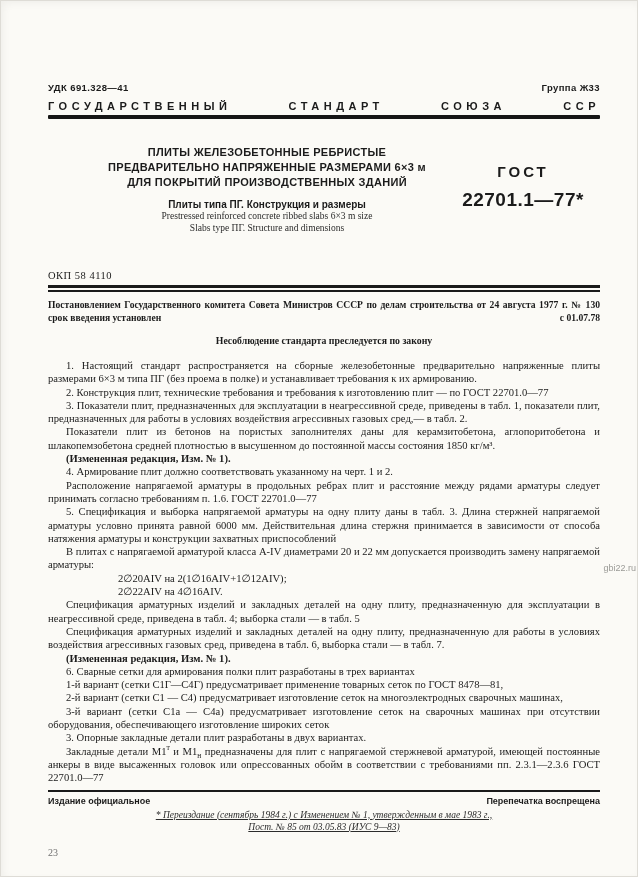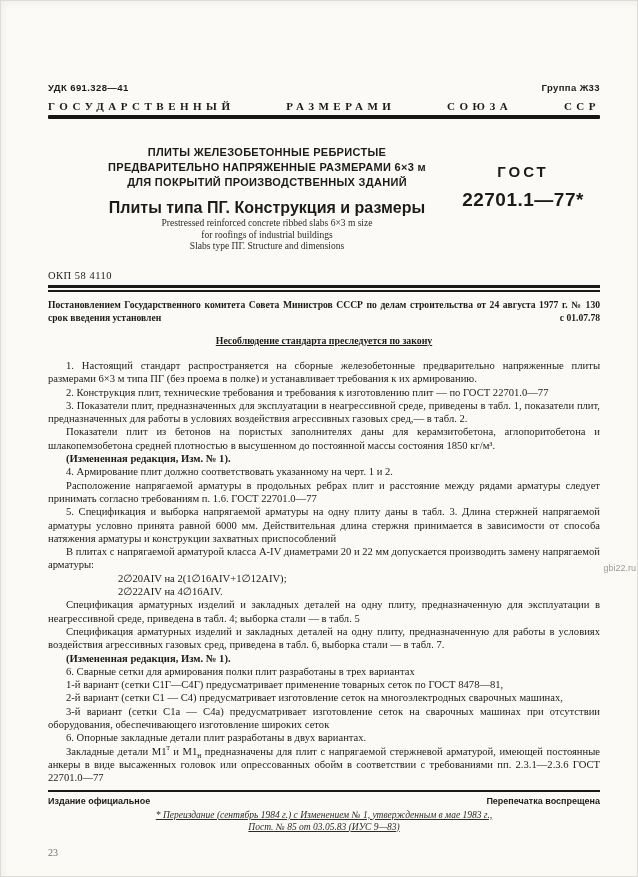--- a/index.html
+++ b/index.html
@@ -28,21 +28,21 @@
     font-size: 9.5px;
     font-weight: 700;
     letter-spacing: 0.4px;
     gap: 20px;
   }
   
   .gost-line {
     display: flex;
     justify-content: space-between;
     margin-top: 7px;
-    font-family: Liberation Serif, serif;
+    font-family: Liberation Sans, sans-serif;
     font-size: 11px;
     font-weight: 700;
   }
   .gost-line span { letter-spacing: 4.5px; white-space: nowrap; }
   .rule-thick {
     margin-top: 3px;
     height: 4px;
     background: #161616;
     border-radius: 1px;
   }
@@ -54,21 +54,21 @@
     font-family: "Liberation Sans", sans-serif;
   }
   .title-main {
     font-size: 11px;
     font-weight: 700;
     line-height: 15px;
     letter-spacing: 0.3px;
   }
   .title-sub {
     margin-top: 9px;
-    font-size: 16px;
+    font-size: 10px;
     font-weight: 700;
   }
   .title-en {
     margin-top: 1px;
     font-family: "Liberation Serif", serif;
     font-size: 9.5px;
     line-height: 11.5px;
     color: #2a2a2a;
   }
   .designation {
@@ -103,21 +103,20 @@
   .decree .date {
     position: absolute;
     right: 0;
     top: 12.5px;
   }
   .law-notice {
     margin-top: 11px;
     text-align: center;
     font-size: 9.8px;
     font-weight: 700;
-    text-decoration: underline;
   }
   
   .body-text {
     margin-top: 13px;
     font-size: 10.6px;
     line-height: 13.3px;
     text-align: justify;
   }
   .body-text p { margin: 0; text-indent: 18px; }
   .body-text p.emphasis { font-weight: 700; }
@@ -161,38 +160,37 @@
 
 <div class="page">
 
   <div class="meta-row">
     <span>УДК 691.328—41</span>
     <span>Группа Ж33</span>
   </div>
 
   <div class="gost-line">
     <span>ГОСУДАРСТВЕННЫЙ</span>
-    <span>РАЗМЕРАМИ</span>
+    <span>СТАНДАРТ</span>
     <span>СОЮЗА</span>
     <span>ССР</span>
   </div>
 
   <div class="rule-thick"></div>
 
   <div class="title-wrap">
     <div class="title-block">
       <div class="title-main">
         <div>ПЛИТЫ ЖЕЛЕЗОБЕТОННЫЕ РЕБРИСТЫЕ</div>
         <div>ПРЕДВАРИТЕЛЬНО НАПРЯЖЕННЫЕ РАЗМЕРАМИ 6×3 м</div>
         <div>ДЛЯ ПОКРЫТИЙ ПРОИЗВОДСТВЕННЫХ ЗДАНИЙ</div>
       </div>
       <div class="title-sub">Плиты типа ПГ. Конструкция и размеры</div>
       <div class="title-en">
         <div>Prestressed reinforced concrete ribbed slabs 6×3 m size</div>
-        <div>for roofings of industrial buildings</div>
         <div>Slabs type ПГ. Structure and dimensions</div>
       </div>
     </div>
     <div class="designation">
       <div class="g1">ГОСТ</div>
       <div class="g2">22701.1—77*</div>
     </div>
   </div>
 
   <div class="okp">ОКП 58 4110</div>
@@ -218,21 +216,21 @@
       <p class="para normal">В плитах с напрягаемой арматурой класса A-IV диаметрами 20 и 22 мм допускается производить замену напрягаемой арматуры:</p>
       <p class="para formula">2∅20AIV на 2(1∅16AIV+1∅12AIV);</p>
       <p class="para formula">2∅22AIV на 4∅16AIV.</p>
       <p class="para normal">Спецификация арматурных изделий и закладных деталей на одну плиту, предназначенную для эксплуатации в неагрессивной среде, приведена в табл. 4; выборка стали — в табл. 5</p>
       <p class="para normal">Спецификация арматурных изделий и закладных деталей на одну плиту, предназначенную для работы в условиях воздействия агрессивных газовых сред, приведена в табл. 6, выборка стали — в табл. 7.</p>
       <p class="para emphasis">(Измененная редакция, Изм. № 1).</p>
       <p class="para normal">6. Сварные сетки для армирования полки плит разработаны в трех вариантах</p>
       <p class="para normal">1-й вариант (сетки С1Г—С4Г) предусматривает применение товарных сеток по ГОСТ 8478—81,</p>
       <p class="para normal">2-й вариант (сетки С1 — С4) предусматривает изготовление сеток на многоэлектродных сварочных машинах,</p>
       <p class="para normal">3-й вариант (сетки С1а — С4а) предусматривает изготовление сеток на сварочных машинах при отсутствии оборудования, обеспечивающего изготовление широких сеток</p>
-      <p class="para normal">6. Опорные закладные детали плит разработаны в двух вариантах.</p>
+      <p class="para normal">3. Опорные закладные детали плит разработаны в двух вариантах.</p>
       <p class="para normal"><span>Закладные детали М1</span><sup>т</sup><span> и М1</span><sub>н</sub><span> предназначены для плит с напрягаемой стержневой арматурой, имеющей постоянные анкеры в виде высаженных головок или опрессованных обойм в соответствии с требованиями пп. 2.3.1—2.3.6 ГОСТ 22701.0—77</span></p>
     </div>
 
   <div class="rule-footer"></div>
 
   <div class="footer-row">
     <span>Издание официальное</span>
     <span>Перепечатка воспрещена</span>
   </div>
 

